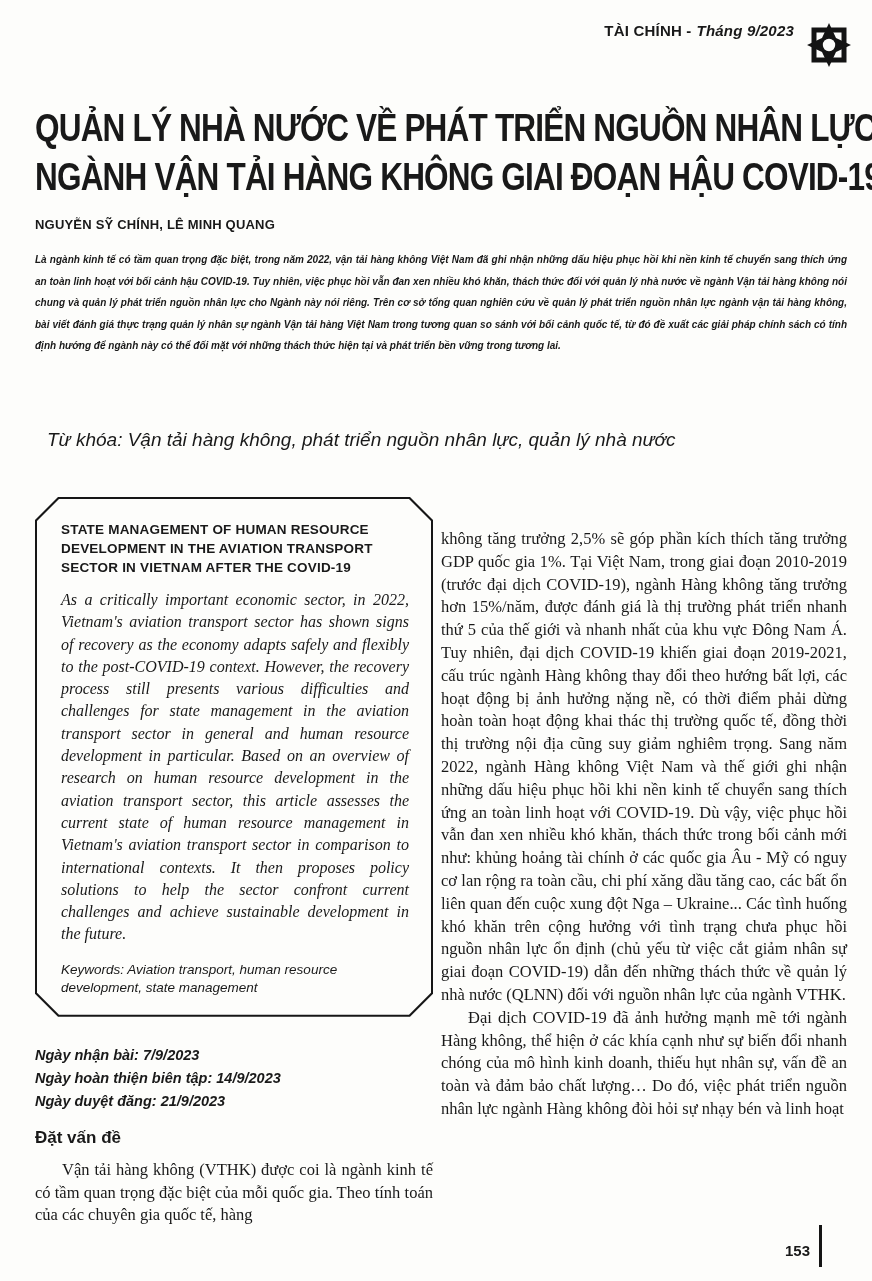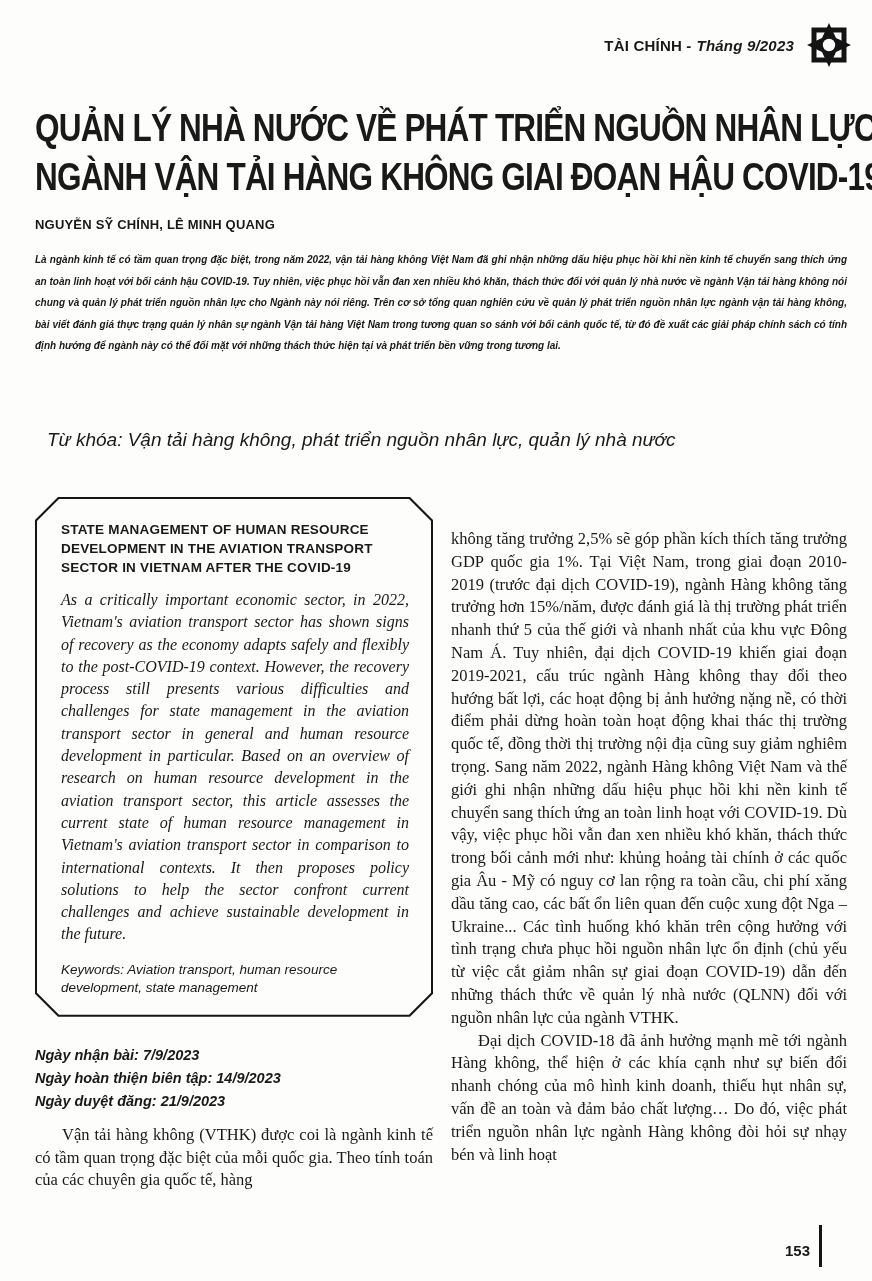--- a/index.html
+++ b/index.html
@@ -9,21 +9,21 @@
     background:#fdfdfb;
     color:#191919;
     font-family:"Liberation Serif", serif;
     overflow:hidden;
     margin:0 auto;
   }
 
   
   .header{
     position:absolute;top:22px;right:20px;
-    display:flex;align-items:center;gap:12px;
+    display:flex;gap:12px;
   }
   .header-text{
     font-family:"Liberation Sans", sans-serif;
     font-weight:bold;font-size:15px;letter-spacing:.2px;
     display:flex;gap:5px;align-items:baseline;
   }
   .header-issue{font-style:italic;}
   .logo{width:46px;height:46px;display:block;}
 
   
@@ -49,21 +49,21 @@
   }
   .keywords-vi{
     position:absolute;top:429px;left:47px;width:700px;
     font-family:"Liberation Sans", sans-serif;
     font-style:italic;font-size:19px;
   }
 
   
   .cols{
     position:absolute;top:497px;left:35px;width:812px;
-    display:flex;gap:18px;
+    display:flex;gap:8px;
   }
   .col-left{flex:0 0 398px;width:398px;}
   .col-right{
     flex:1;padding-top:31px;
     font-size:16.5px;line-height:22.8px;text-align:justify;
   }
   .col-right p{margin:0;}
   .col-right p.indent{text-indent:27px;}
 
   
@@ -161,26 +161,27 @@
           <div class="box-keywords">Keywords: Aviation transport, human resource development, state management</div>
         </div>
       </div>
 
       <div class="dates">
         <div>Ngày nhận bài: 7/9/2023</div>
         <div>Ngày hoàn thiện biên tập: 14/9/2023</div>
         <div>Ngày duyệt đăng: 21/9/2023</div>
       </div>
 
+      <div class="section-heading">Đặt vấn đề</div>
 
       <div class="intro-para">Vận tải hàng không (VTHK) được coi là ngành kinh tế có tầm quan trọng đặc biệt của mỗi quốc gia. Theo tính toán của các chuyên gia quốc tế, hàng</div>
     </div>
 
     <div class="col-right">
       <p>không tăng trưởng 2,5% sẽ góp phần kích thích tăng trưởng GDP quốc gia 1%. Tại Việt Nam, trong giai đoạn 2010-2019 (trước đại dịch COVID-19), ngành Hàng không tăng trưởng hơn 15%/năm, được đánh giá là thị trường phát triển nhanh thứ 5 của thế giới và nhanh nhất của khu vực Đông Nam Á. Tuy nhiên, đại dịch COVID-19 khiến giai đoạn 2019-2021, cấu trúc ngành Hàng không thay đổi theo hướng bất lợi, các hoạt động bị ảnh hưởng nặng nề, có thời điểm phải dừng hoàn toàn hoạt động khai thác thị trường quốc tế, đồng thời thị trường nội địa cũng suy giảm nghiêm trọng. Sang năm 2022, ngành Hàng không Việt Nam và thế giới ghi nhận những dấu hiệu phục hồi khi nền kinh tế chuyển sang thích ứng an toàn linh hoạt với COVID-19. Dù vậy, việc phục hồi vẫn đan xen nhiều khó khăn, thách thức trong bối cảnh mới như: khủng hoảng tài chính ở các quốc gia Âu - Mỹ có nguy cơ lan rộng ra toàn cầu, chi phí xăng dầu tăng cao, các bất ổn liên quan đến cuộc xung đột Nga – Ukraine... Các tình huống khó khăn trên cộng hưởng với tình trạng chưa phục hồi nguồn nhân lực ổn định (chủ yếu từ việc cắt giảm nhân sự giai đoạn COVID-19) dẫn đến những thách thức về quản lý nhà nước (QLNN) đối với nguồn nhân lực của ngành VTHK.</p>
-      <p class="indent">Đại dịch COVID-18 đã ảnh hưởng mạnh mẽ tới ngành Hàng không, thể hiện ở các khía cạnh như sự biến đổi nhanh chóng của mô hình kinh doanh, thiếu hụt nhân sự, vấn đề an toàn và đảm bảo chất lượng… Do đó, việc phát triển nguồn nhân lực ngành Hàng không đòi hỏi sự nhạy bén và linh hoạt</p>
+      <p class="indent">Đại dịch COVID-19 đã ảnh hưởng mạnh mẽ tới ngành Hàng không, thể hiện ở các khía cạnh như sự biến đổi nhanh chóng của mô hình kinh doanh, thiếu hụt nhân sự, vấn đề an toàn và đảm bảo chất lượng… Do đó, việc phát triển nguồn nhân lực ngành Hàng không đòi hỏi sự nhạy bén và linh hoạt</p>
     </div>
   </div>
 
   <div class="page-number">153</div>
   <div class="page-bar"></div>
 
 </div>
 
 </body></html>

